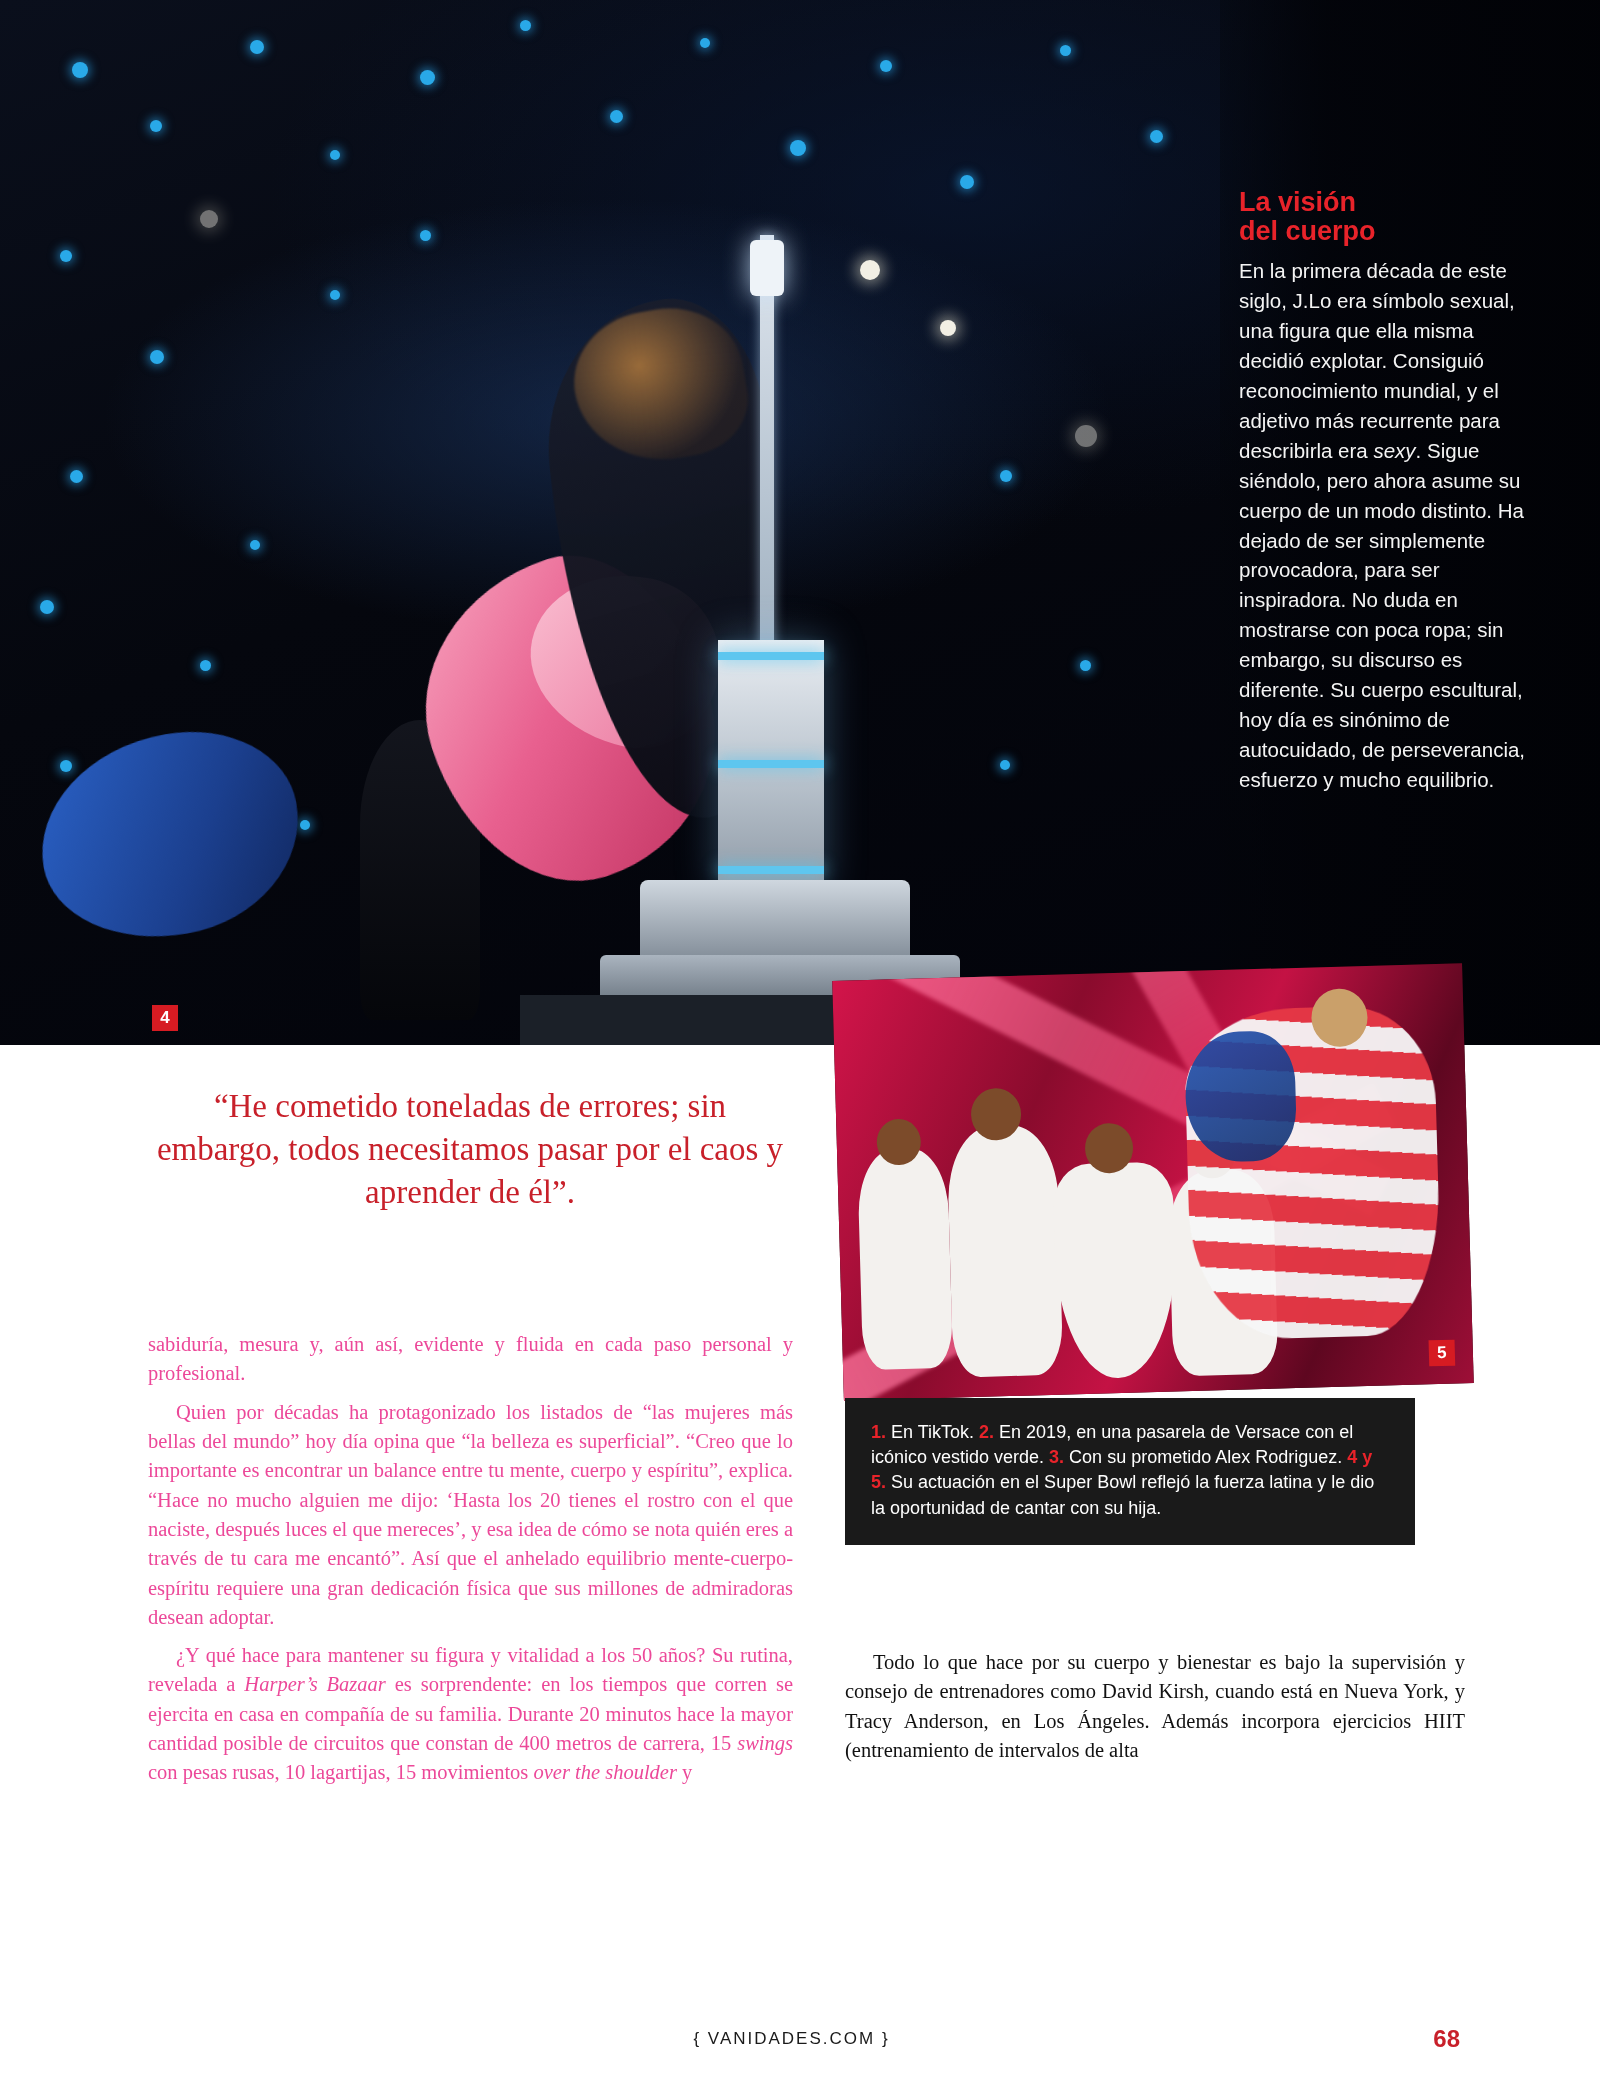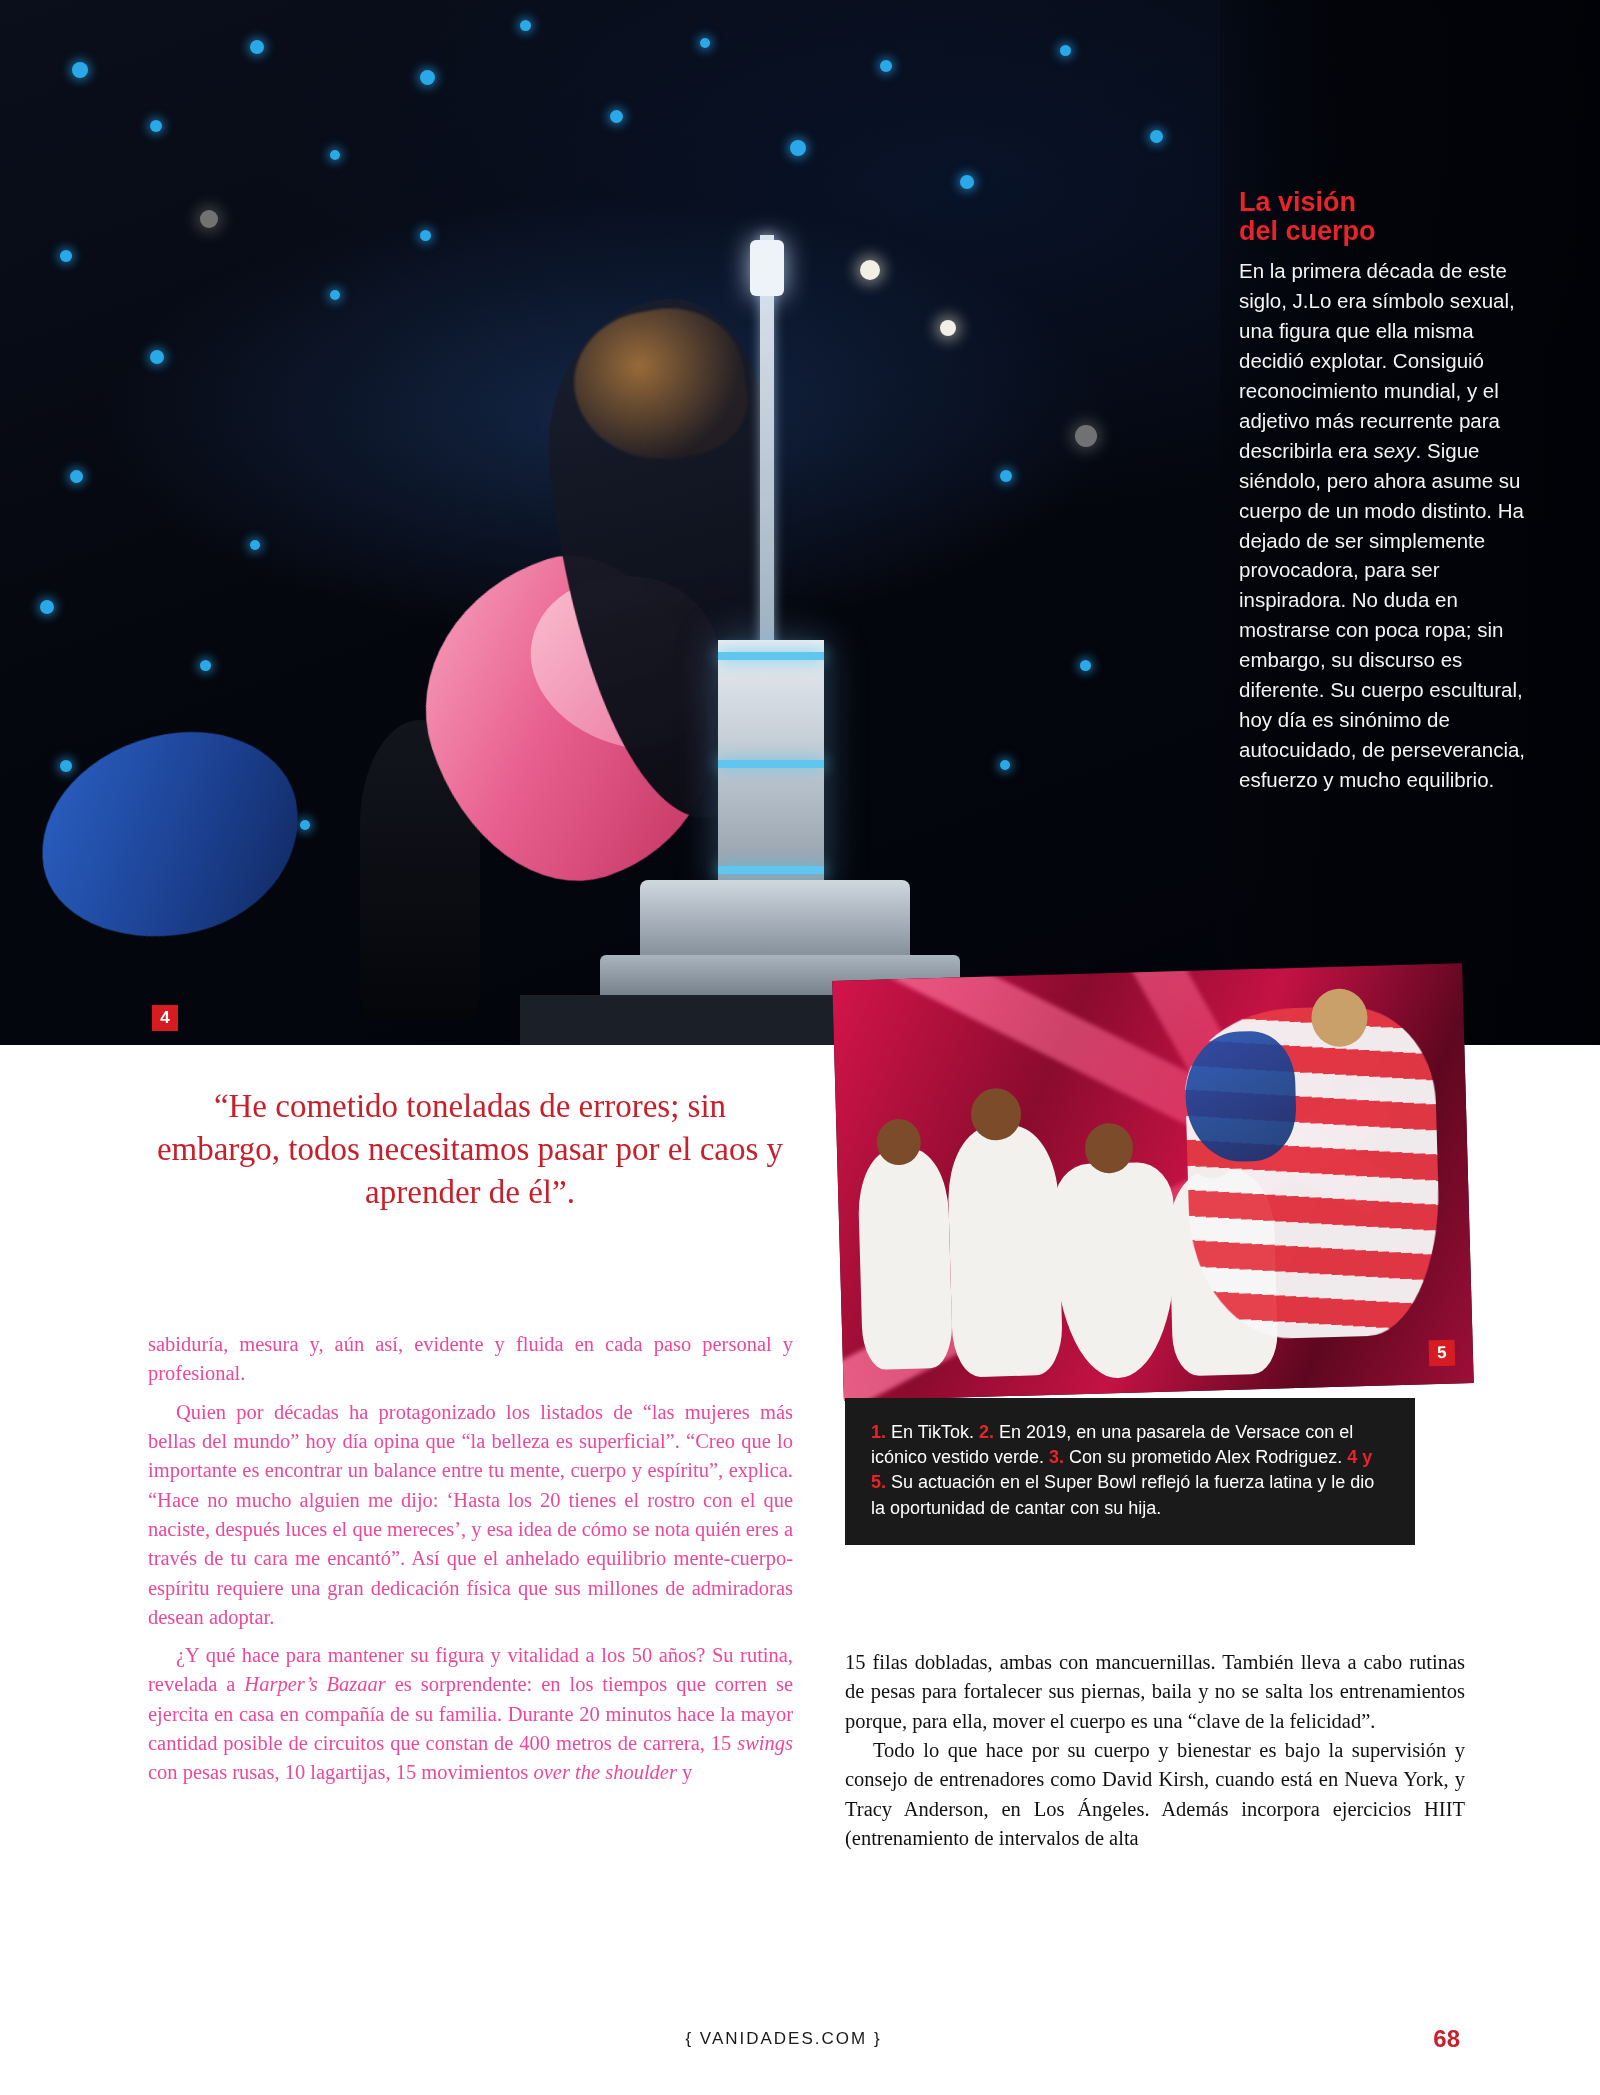--- a/index.html
+++ b/index.html
@@ -306,20 +306,21 @@
   .footer {
     position: absolute;
     left: 0;
     bottom: 46px;
     width: 1567px;
     text-align: center;
     font-family: "Liberation Sans", sans-serif;
     font-size: 17px;
     letter-spacing: 2px;
     color: #1a1a1a;
+    padding-left: 8px;
   }
   .folio {
     position: absolute;
     right: 140px;
     bottom: 42px;
     font-family: "Liberation Sans", sans-serif;
     font-weight: bold;
     font-size: 24px;
     color: #c8202a;
   }
@@ -418,18 +419,17 @@
   <div class="p5-flag"></div>
   <div class="p5-flagblue"></div>
   <div class="p5-head" style="right:96px; top:22px; width:56px; height:58px; background:#caa06a;"></div>
 
   <div class="photo-number" style="right:18px; bottom:18px; position:absolute;">5</div>
 </div>
 
 <div class="caption-box"><span class="num">1.</span><span> En TikTok. </span><span class="num">2.</span><span> En 2019, en una pasarela de Versace con el icónico vestido verde. </span><span class="num">3.</span><span> Con su prometido Alex Rodriguez. </span><span class="num">4 y 5.</span><span> Su actuación en el Super Bowl reflejó la fuerza latina y le dio la oportunidad de cantar con su hija.</span></div>
 
 <div class="col-right">
-  <p>15 filas dobladas, ambas con mancuernillas. También lleva a cabo rutinas de pesas para fortalecer sus piernas, baila y no se salta los entrenamientos porque, para ella, mover el cuerpo es una “clave de la felicidad”.</p>
   <p class="indent">Todo lo que hace por su cuerpo y bienestar es bajo la supervisión y consejo de entrenadores como David Kirsh, cuando está en Nueva York, y Tracy Anderson, en Los Ángeles. Además incorpora ejercicios HIIT (entrenamiento de intervalos de alta</p>
 </div>
 
 <div class="footer">{ VANIDADES.COM }</div>
 <div class="folio">68</div>
 
 </body></html>

